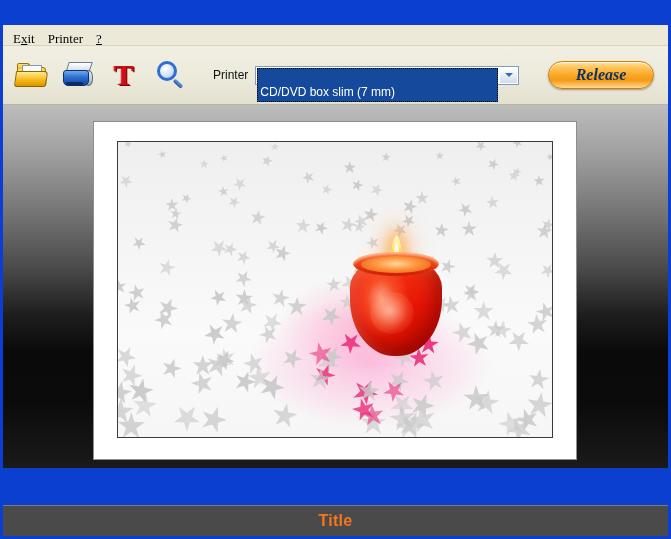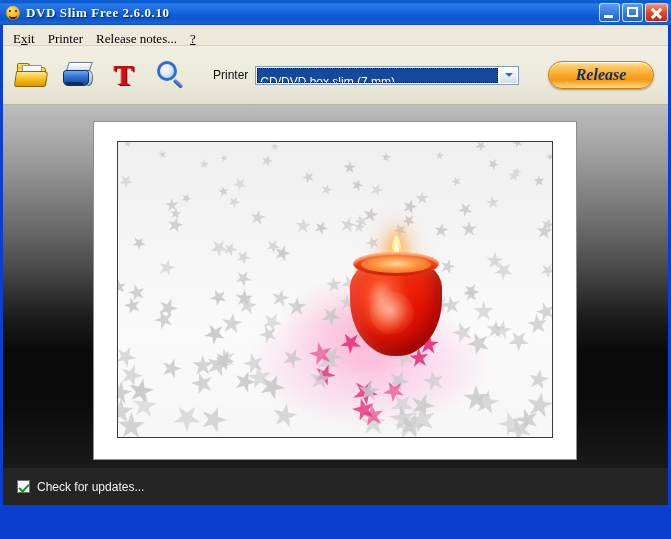--- a/index.html
+++ b/index.html
@@ -293,21 +293,21 @@
     cursor: pointer;
     position: relative;
   }
   .combo-value {
     flex: 1 1 auto;
     background: #15499c;
     color: #ffffff;
     font-family: "Liberation Sans", sans-serif;
     font-size: 12px;
     line-height: 15px;
-    padding: 7px 3px;
+    padding: 17px 3px;
     margin: 1px;
     white-space: nowrap;
     overflow: hidden;
     outline: 1px dotted #000;
     outline-offset: -1px;
     box-sizing: border-box;
   }
   .combo-arrow {
     flex: 0 0 17px;
     background: linear-gradient(to bottom, #ffffff 0%, #eef2f7 40%, #cfdced 100%);
@@ -519,38 +519,26 @@
   }
   .frame-left  { left: 0; top: 25px; width: 3px; height: 514px; }
   .frame-right { right: 0; top: 25px; width: 3px; height: 514px; }
   .frame-bottom{ left: 0; bottom: 0; width: 671px; height: 3px; }
 </style>
 </head>
 <body>
 
 <div id="app">
 
-  <div class="titlebar">
-    <div class="tb-icon">
-      <div class="smiley"></div>
-    </div>
-    <div class="title-text">DVD Slim Free 2.6.0.10</div>
-    <div class="win-btns">
-      <div class="wb min"></div>
-      <div class="wb max"></div>
-      <div class="wb close"></div>
-    </div>
-  </div>
 
   <div class="menubar">
     <div class="menu-item">
       E<u>x</u>it
     </div>
     <div class="menu-item">Printer</div>
-    <div class="menu-item">Release notes...</div>
     <div class="menu-item"><u>?</u></div>
   </div>
 
   <div class="toolbar">
     <div class="tools">
       <div class="tool ic-folder">
         <div class="back"></div>
           <div class="tab"></div>
           <div class="paper"></div>
           <div class="front"></div>
@@ -746,22 +734,21 @@
         <div class="candle">
           <div class="flame"></div>
           <div class="glass"></div>
           <div class="rim"></div>
           <div class="well"></div>
         </div>
       </div>
     </div>
   </div>
 
-  <div class="updates-row">
-    <div class="chk"></div>
-    <div class="chk-label">Check for updates...</div>
+
+  <div class="statusbar">
+    <span>Title</span>
   </div>
-
 
   <div class="frame-left"></div>
   <div class="frame-right"></div>
   <div class="frame-bottom"></div>
 </div>
 
 </body></html>

